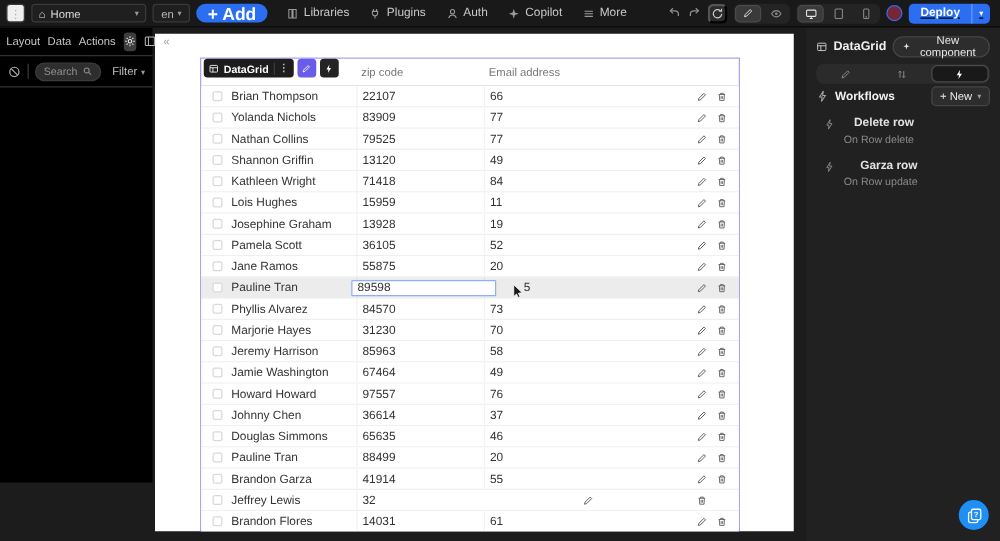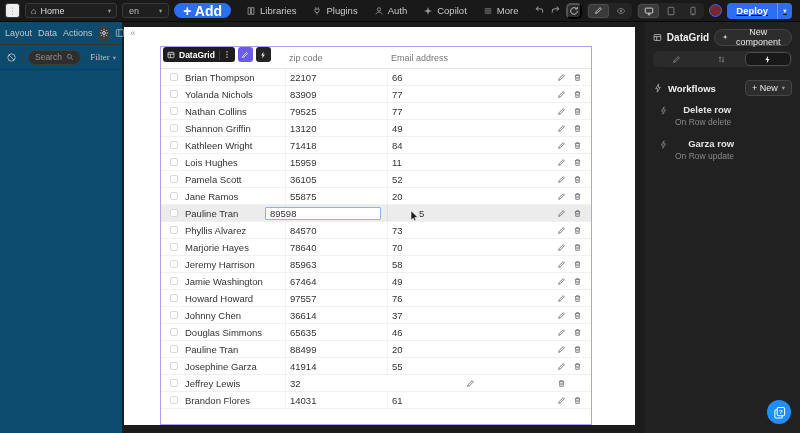--- a/index.html
+++ b/index.html
@@ -11,21 +11,21 @@
   .topbar { position:absolute; top:0; left:0; width:800px; height:22px; background:#191919;
             border-bottom:1px solid #0a0a0a; display:flex; align-items:center;
             justify-content:space-between; padding:0 8px 0 5px; z-index:30; }
   .tb-left { display:flex; align-items:center; gap:5px; }
   .tb-sq { width:15px; height:15px; border:1px solid #3a3a3a; border-radius:3px; color:#aaa;
            display:flex; align-items:center; justify-content:center; font-size:9px; }
   .home-pill { width:92px; height:15px; border:1px solid #3a3a3a; border-radius:3px; display:flex;
                align-items:center; gap:4px; padding:0 5px; color:#ddd; font-size:9px; background:#1f1f1f; }
   .home-pill .grow { flex:1; }
   .locale-pill { height:15px; border:1px solid #3a3a3a; border-radius:3px; display:flex; align-items:center;
-                 gap:20px; padding:0 6px; color:#bbb; font-size:9px; background:#1f1f1f; }
+                 gap:3px; padding:0 6px; color:#bbb; font-size:9px; background:#1f1f1f; }
   .chev { font-size:6.5px; color:#9a9a9a; }
   .add-btn { height:15px; background:#2c6ef2; border:none; border-radius:8px; color:#fff; font-size:14px;
              font-weight:bold; display:flex; align-items:center; padding:0 9px;
              font-family:inherit; }
   .tb-nav { display:flex; align-items:center; gap:2px; margin-left:3px;text-align:right; }
   .tb-nav-item { display:flex; align-items:center; gap:4px; color:#c9c9c9; font-size:9.5px;
                  padding:0 7px; height:15px; }
   .tb-nav-item svg { color:#9a9a9a; }
   .tb-right { display:flex; align-items:center; gap:5px; }
   .ur-btn { color:#8f8f8f; display:flex; align-items:center; }
@@ -35,39 +35,39 @@
   .tg-item { width:21px; height:14px; display:flex; align-items:center; justify-content:center;
              border-radius:4px; color:#8a8a8a; }
   .tg-item.active { background:#3a3a3a; color:#e8e8e8; box-shadow:0 0 0 1px #4a4a4a inset; }
   .avatar { width:13px; height:13px; border-radius:50%; background:#7a2535; border:1.5px solid #2f6df0; }
   .deploy { display:flex; height:16px; border-radius:4px; overflow:hidden; background:#2c6ef2;text-decoration:underline; }
   .deploy-main { padding:0 9px; color:#fff; font-size:9.5px; font-weight:bold; display:flex; align-items:center; }
   .deploy-chev { width:15px; border-left:1px solid rgba(255,255,255,.3); color:#fff; font-size:6.5px;
                  display:flex; align-items:center; justify-content:center; }
 
   
-  .left-panel { position:absolute; top:22px; left:0; width:122px; height:411px; background:#0c4a6e; z-index:20; }
+  .left-panel { position:absolute; top:22px; left:0; width:122px; height:364px; background:#000000; z-index:20; }
   .lp-row { display:flex; align-items:center; border-bottom:1px solid #333; }
   .lp-tabs { height:23px; gap:6px; padding:0 5px; }
   .lp-tab { color:#c6c6c6; font-size:9px; }
   .lp-iconbtn { width:15px; height:15px; border-radius:3px; display:flex; align-items:center;
                 justify-content:center; color:#b5b5b5; }
   .lp-iconbtn.active { background:#3d3d3d; color:#eee; }
   .lp-collapse { color:#9a9a9a; font-size:9px; }
   .lp-seg { height:23px; padding:0 5px; }
   .seg { flex:1; display:flex; background:#2e2e2e; border-radius:9px; height:16px; padding:1px; }
   .seg-item { flex:1; display:flex; align-items:center; justify-content:center; font-size:8.5px;
               color:#9a9a9a; border-radius:8px; }
   .seg-item.active { background:#1d1d1d; border:1px solid #4a4a4a; color:#f0f0f0; font-weight:bold; }
   .lp-search { height:25px; gap:5px; padding:0 6px; }
   .ban-icon { color:#b8b8b8; display:flex; }
   .vdiv { width:1px; height:12px; background:#3a3a3a; }
   .search-pill { display:flex; align-items:center; gap:4px; background:#2e2e2e; border:1px solid #3c3c3c;
                  border-radius:8px; height:15px; padding:0 6px; color:#8f8f8f; font-size:8.5px; }
-  .filter { display:flex; align-items:flex-end; gap:3px; color:#c0c0c0; font-size:9px; margin-left:auto;font-family:Liberation Serif, serif; }
+  .filter { display:flex; align-items:flex-end; gap:3px; color:#c0c0c0; font-size:9px; margin-left:auto; }
 
   
   .canvas-area { position:absolute; top:22px; left:122px; width:523px; height:411px; background:#1c1c1c; }
   .page { position:absolute; left:2px; top:5px; width:511px; height:398px; background:#ffffff; overflow:hidden; }
 
   .datagrid { position:absolute; left:36px; top:19px; width:432px; height:379px; background:#fff;
               border:1px solid #aaa4ec; }
   .dg-toolbar { position:absolute; top:0px; left:2px; display:flex; gap:3px; z-index:6; }
   .dgt-main { background:#1d1d1d; color:#fff; border-radius:3px; height:15px; display:flex;
               align-items:center; padding:0 4px; gap:4px; font-size:8.5px; font-weight:bold; }
@@ -84,36 +84,36 @@
   .dg-header span { padding-left:4px; }
   .dg-row { display:grid; grid-template-columns:12px 104px 102px 166px 16px 16px; height:17px;
             align-items:center; border-bottom:1px solid #f0f0f0; padding:0 8px; font-size:9.5px;
             color:#333; position:relative; background:#fff; }
   .dg-row.editing { background:#ececec; }
   .dg-check { width:8px; height:8px; border:1px solid #d9d9d9; border-radius:2px; background:#fff; margin-left:1px; }
   .dg-cell { padding-left:4px; white-space:nowrap; overflow:hidden; }
   .c-zip, .c-email { border-left:1px solid #f2f2f2; height:100%; display:flex; align-items:center; }
   .editing .c-zip, .editing .c-email { border-left-color:#e0e0e0; }
   .dg-action { display:flex; align-items:center; justify-content:center; color:#555; }
-  .edit-input { position:absolute; left:104px; top:2px; width:116px; height:13px; border:1px solid #8fb0f5;
+  .edit-input { position:absolute; left:120px; top:2px; width:116px; height:13px; border:1px solid #8fb0f5;
                 background:#fff; font-size:9.5px; padding:0 4px; color:#333; font-family:inherit; border-radius:1px; }
   .edit-email-val { position:absolute; left:258px; top:3px; font-size:9.5px; color:#333; }
   .cursor-icon { position:absolute; left:249px; top:5px; }
 
   
   .right-panel { position:absolute; top:22px; left:645px; width:155px; height:411px; background:#212121;
                  padding:6px 8px; z-index:20; }
   .rp-header { display:flex; align-items:center; gap:5px; height:18px; color:#cfcfcf; }
   .rp-title { color:#f0f0f0; font-size:10px; font-weight:bold; }
   .rp-newcomp { margin-left:auto; display:flex; align-items:center; gap:4px; height:17px; padding:0 7px;
                 background:#2d2d2d; border:1px solid #454545; border-radius:9px; color:#e8e8e8; font-size:9px; }
   .rp-tabs { display:flex; background:#2b2b2b; border-radius:6px; height:16px; margin-top:5px; padding:1px; gap:1px; }
   .rp-tab { flex:1; display:flex; align-items:center; justify-content:center; color:#8f8f8f; border-radius:5px; }
   .rp-tab.active { background:#191919; border:1px solid #4a4a4a; color:#fff; }
-  .rp-wf-header { display:flex; align-items:center; gap:5px; margin-top:11px; height:20px; color:#a5a5a5; }
+  .rp-wf-header { display:flex; align-items:center; gap:5px; height:20px; color:#a5a5a5; }
   .wf-title { color:#f2f2f2; font-size:9.5px; font-weight:bold; }
   .rp-new { margin-left:auto; display:flex; align-items:center; gap:4px; height:16px; padding:0 6px;
             background:#2d2d2d; border:1px solid #454545; border-radius:4px; color:#e8e8e8; font-size:9px; }
   .wf-item { display:flex; gap:7px; padding:6px 0 5px 6px; align-items:flex-start; color:#8a8a8a; }
   .wf-item svg { margin-top:2px; }
   .wf-texts { display:flex; flex-direction:column; gap:2px;text-align:right; }
   .wf-item-title { color:#e2e2e2; font-size:9.5px; font-weight:bold; }
   .wf-item-sub { color:#8a8a8a; font-size:8.5px; }
 
   
@@ -401,20 +401,36 @@
                 </svg>
               </span>
               <span class="dg-action">
                 <svg width="9" height="9" viewBox="0 0 12 12">
                   <path d="M2.5 3.5h7M4.5 3.5V2.2h3v1.3M3.3 3.5l.4 6.3h4.6l.4-6.3M5.2 5.2v3M6.8 5.2v3" fill="none" stroke="currentColor" stroke-width="0.9"></path>
                 </svg>
               </span>
             </div>
             <div class="dg-row">
               <span class="dg-check"></span>
+              <span class="dg-cell c-name">Josephine Graham</span>
+              <span class="dg-cell c-zip">13928</span>
+              <span class="dg-cell c-email">19</span>
+              <span class="dg-action">
+                <svg width="9" height="9" viewBox="0 0 12 12">
+                  <path d="M2.2 9.8l.6-2.2 5.4-5.4 1.6 1.6-5.4 5.4-2.2.6z" fill="none" stroke="currentColor" stroke-width="1"></path>
+                </svg>
+              </span>
+              <span class="dg-action">
+                <svg width="9" height="9" viewBox="0 0 12 12">
+                  <path d="M2.5 3.5h7M4.5 3.5V2.2h3v1.3M3.3 3.5l.4 6.3h4.6l.4-6.3M5.2 5.2v3M6.8 5.2v3" fill="none" stroke="currentColor" stroke-width="0.9"></path>
+                </svg>
+              </span>
+            </div>
+            <div class="dg-row">
+              <span class="dg-check"></span>
               <span class="dg-cell c-name">Pamela Scott</span>
               <span class="dg-cell c-zip">36105</span>
               <span class="dg-cell c-email">52</span>
               <span class="dg-action">
                 <svg width="9" height="9" viewBox="0 0 12 12">
                   <path d="M2.2 9.8l.6-2.2 5.4-5.4 1.6 1.6-5.4 5.4-2.2.6z" fill="none" stroke="currentColor" stroke-width="1"></path>
                 </svg>
               </span>
               <span class="dg-action">
                 <svg width="9" height="9" viewBox="0 0 12 12">
@@ -471,21 +487,21 @@
               </span>
               <span class="dg-action">
                 <svg width="9" height="9" viewBox="0 0 12 12">
                   <path d="M2.5 3.5h7M4.5 3.5V2.2h3v1.3M3.3 3.5l.4 6.3h4.6l.4-6.3M5.2 5.2v3M6.8 5.2v3" fill="none" stroke="currentColor" stroke-width="0.9"></path>
                 </svg>
               </span>
             </div>
             <div class="dg-row">
               <span class="dg-check"></span>
               <span class="dg-cell c-name">Marjorie Hayes</span>
-              <span class="dg-cell c-zip">78640</span>
+              <span class="dg-cell c-zip">31230</span>
               <span class="dg-cell c-email">70</span>
               <span class="dg-action">
                 <svg width="9" height="9" viewBox="0 0 12 12">
                   <path d="M2.2 9.8l.6-2.2 5.4-5.4 1.6 1.6-5.4 5.4-2.2.6z" fill="none" stroke="currentColor" stroke-width="1"></path>
                 </svg>
               </span>
               <span class="dg-action">
                 <svg width="9" height="9" viewBox="0 0 12 12">
                   <path d="M2.5 3.5h7M4.5 3.5V2.2h3v1.3M3.3 3.5l.4 6.3h4.6l.4-6.3M5.2 5.2v3M6.8 5.2v3" fill="none" stroke="currentColor" stroke-width="0.9"></path>
                 </svg>
@@ -582,21 +598,21 @@
                 </svg>
               </span>
               <span class="dg-action">
                 <svg width="9" height="9" viewBox="0 0 12 12">
                   <path d="M2.5 3.5h7M4.5 3.5V2.2h3v1.3M3.3 3.5l.4 6.3h4.6l.4-6.3M5.2 5.2v3M6.8 5.2v3" fill="none" stroke="currentColor" stroke-width="0.9"></path>
                 </svg>
               </span>
             </div>
             <div class="dg-row">
               <span class="dg-check"></span>
-              <span class="dg-cell c-name">Josephine Garza</span>
+              <span class="dg-cell c-name">Brandon Garza</span>
               <span class="dg-cell c-zip">41914</span>
               <span class="dg-cell c-email">55</span>
               <span class="dg-action">
                 <svg width="9" height="9" viewBox="0 0 12 12">
                   <path d="M2.2 9.8l.6-2.2 5.4-5.4 1.6 1.6-5.4 5.4-2.2.6z" fill="none" stroke="currentColor" stroke-width="1"></path>
                 </svg>
               </span>
               <span class="dg-action">
                 <svg width="9" height="9" viewBox="0 0 12 12">
                   <path d="M2.5 3.5h7M4.5 3.5V2.2h3v1.3M3.3 3.5l.4 6.3h4.6l.4-6.3M5.2 5.2v3M6.8 5.2v3" fill="none" stroke="currentColor" stroke-width="0.9"></path>

